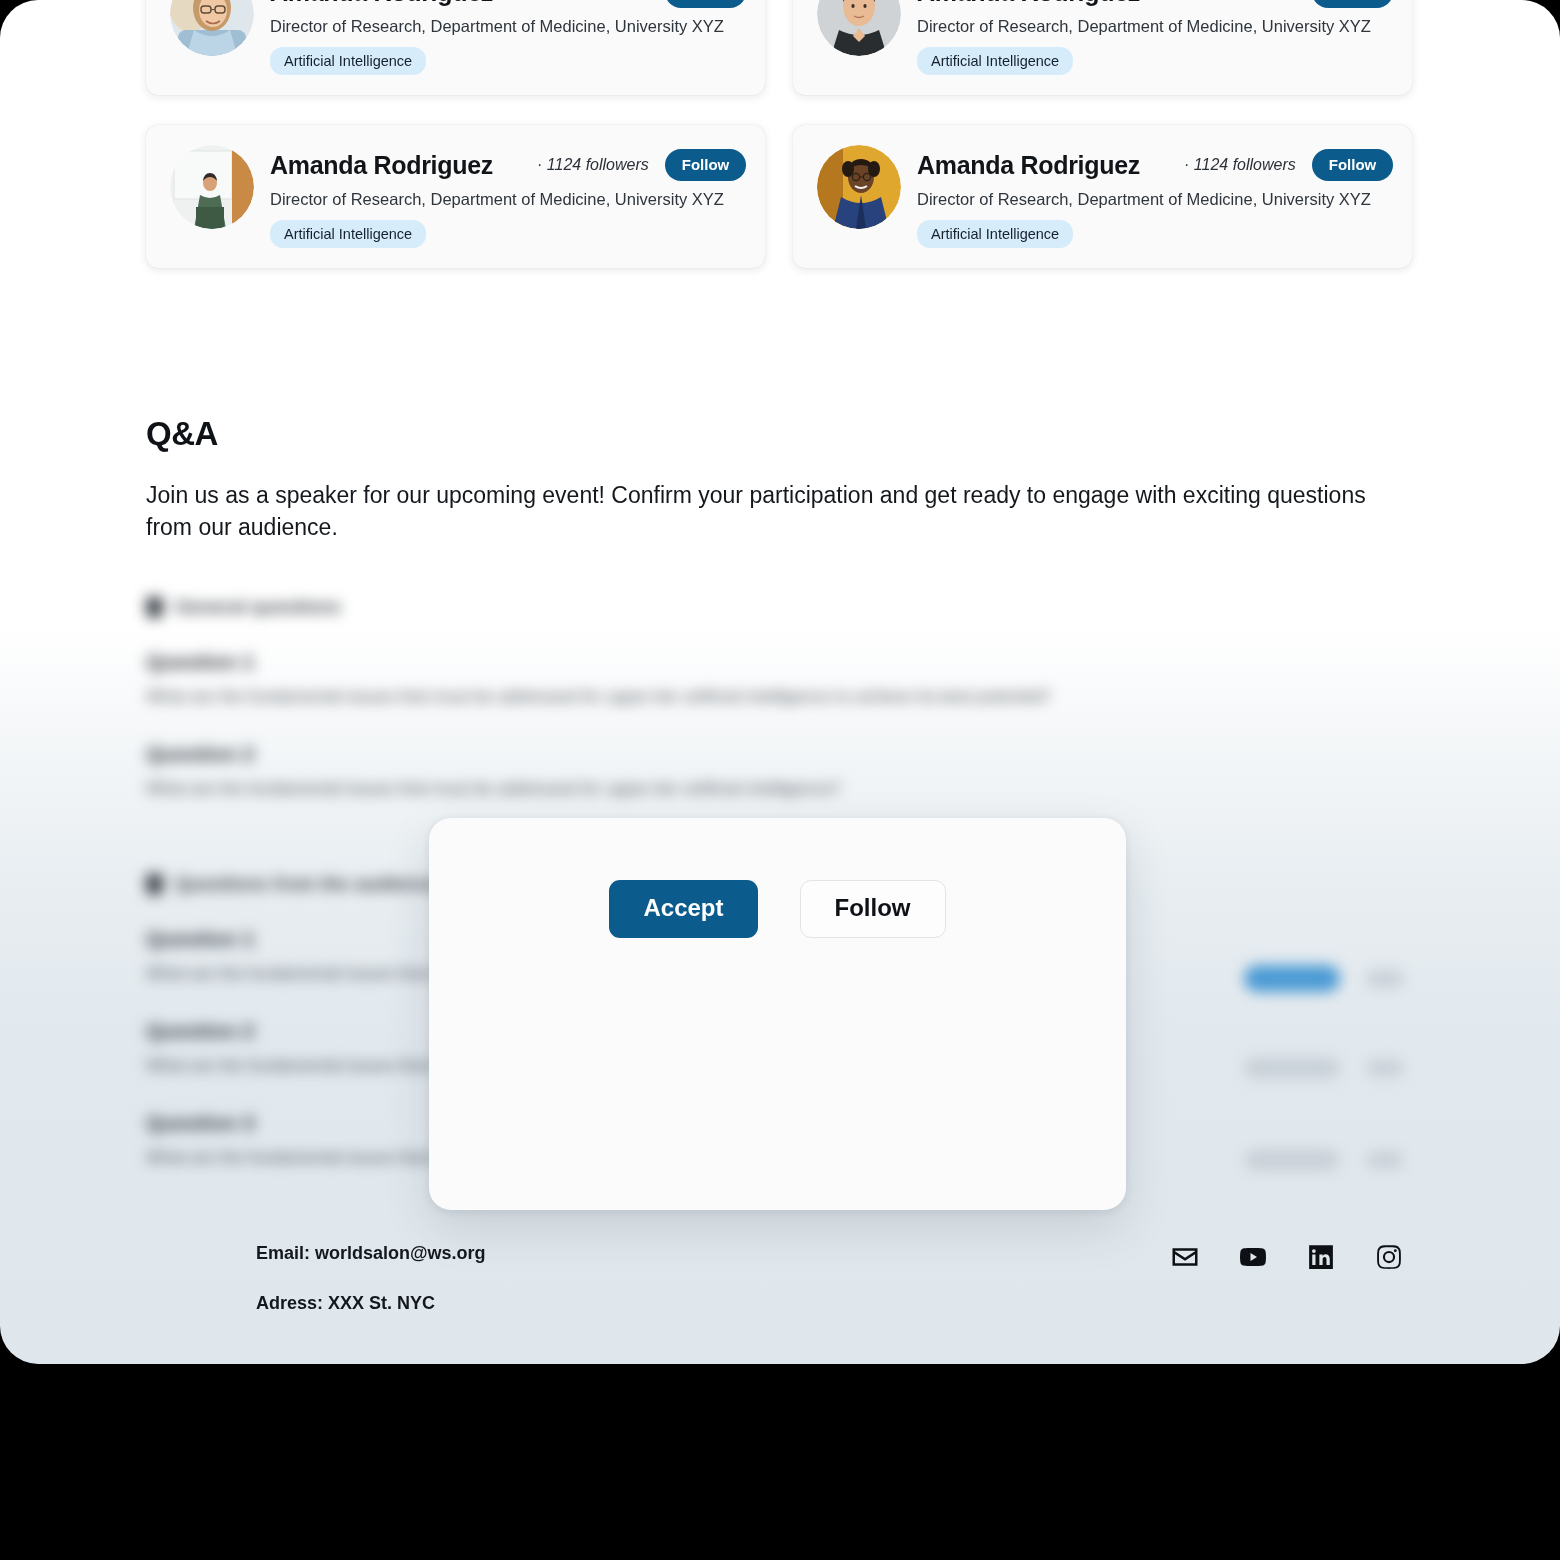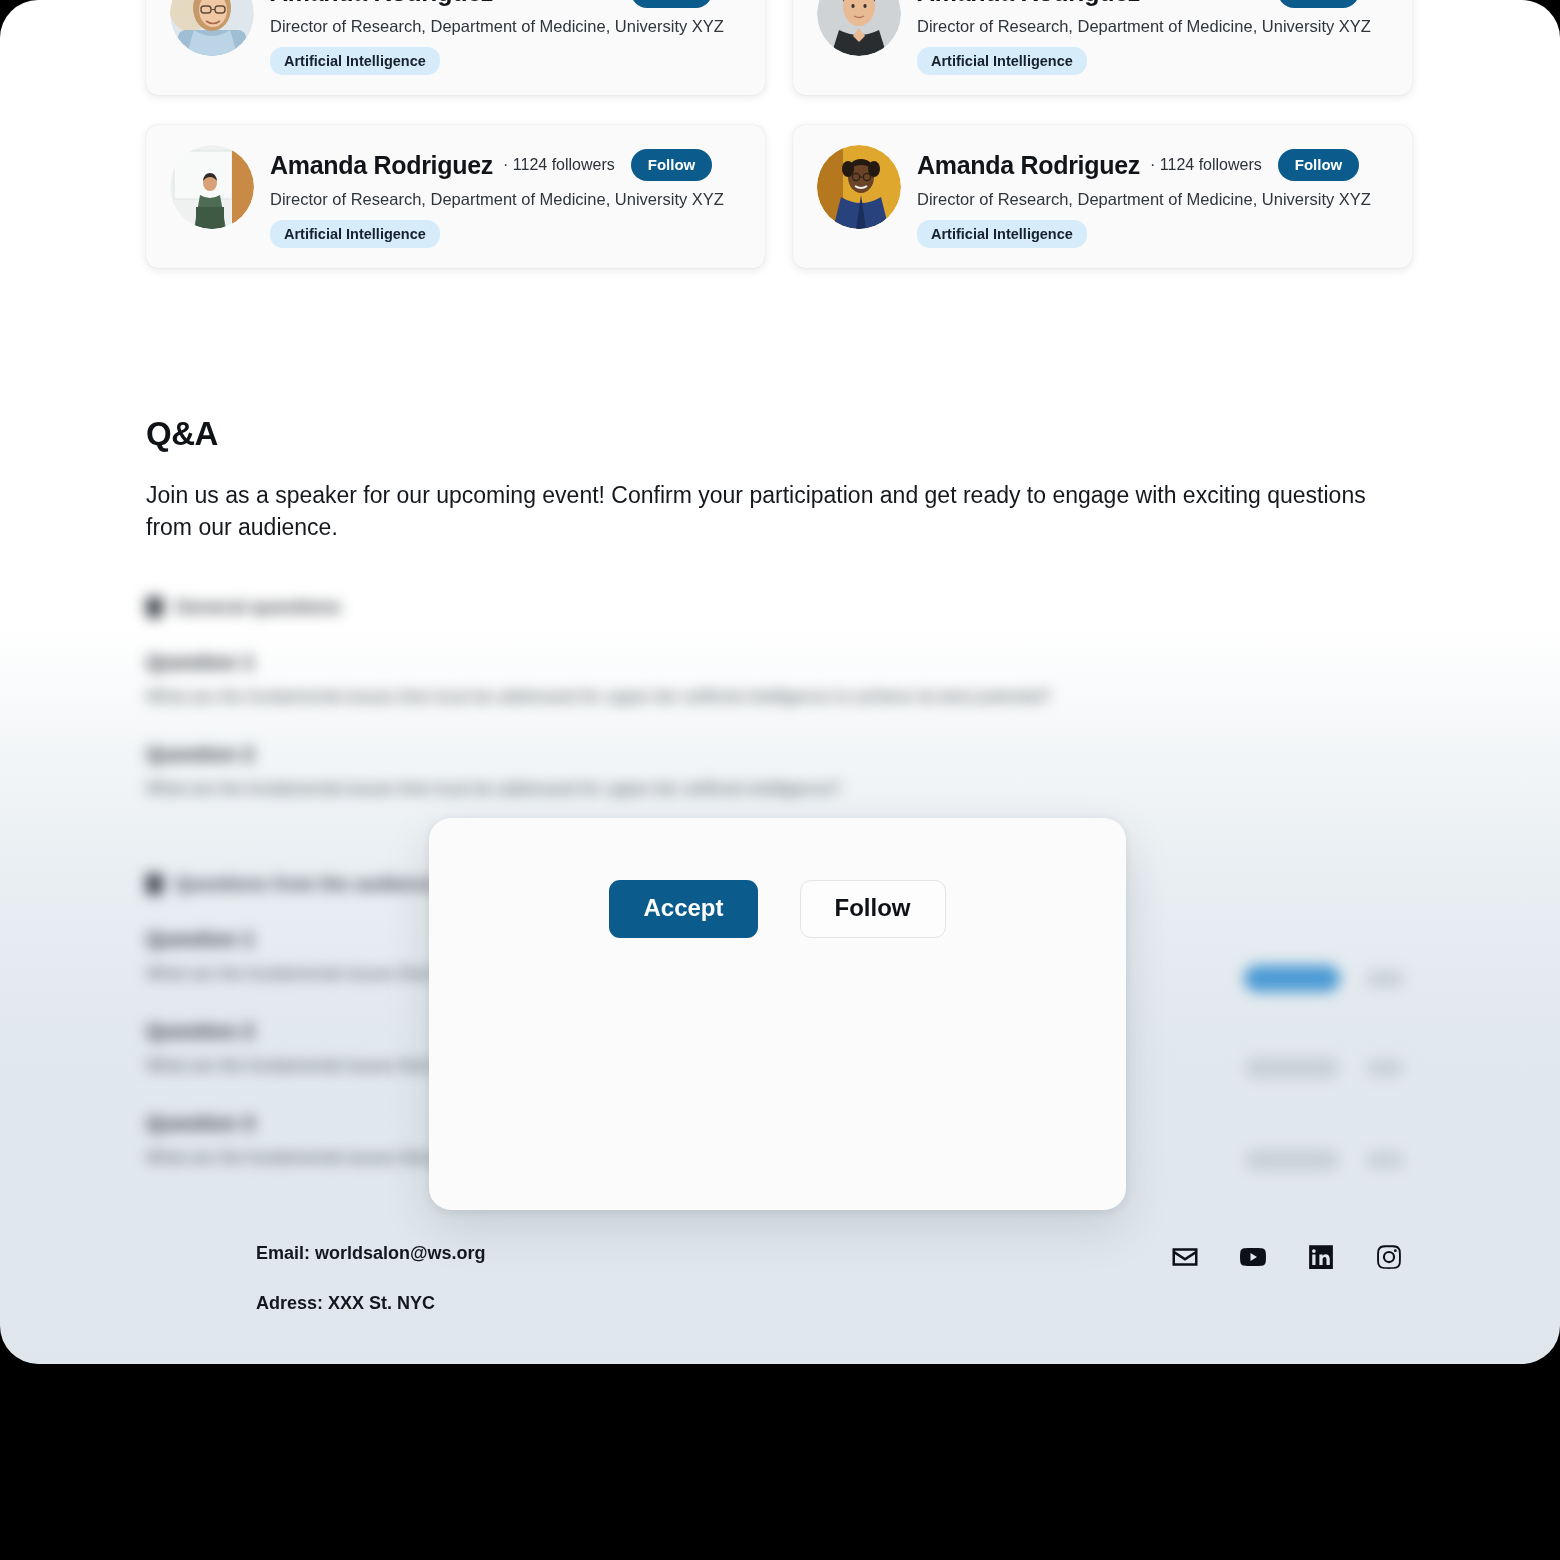--- a/index.html
+++ b/index.html
@@ -60,22 +60,24 @@
   .name-row { display: flex; align-items: center; gap: 10px; }
   .sp-name {
     font-size: 25px;
     font-weight: 700;
     color: #111418;
     letter-spacing: -.3px;
     white-space: nowrap;
   }
   .sp-followers {
     font-size: 16px;
+    font-style: italic;
     color: #2b3138;
     white-space: nowrap;
+    margin-left: 34px;
   }
   .follow-btn {
     margin-left: 6px;
     background: #0b5c8c;
     color: #ffffff;
     border: none;
     border-radius: 17px;
     font-family: "Liberation Sans", sans-serif;
     font-size: 15px;
     font-weight: 700;
@@ -88,21 +90,21 @@
     font-size: 16.5px;
     color: #2f353c;
     white-space: nowrap;
   }
   .sp-tag {
     display: inline-block;
     margin-top: 11px;
     background: #d6ecfb;
     color: #16212c;
     font-size: 14.5px;
-    font-weight: 700;
+    font-weight: 400;
     border-radius: 13px;
     padding: 6px 14px 6px;
   }
 
   
   .qa-head {
     position: absolute;
     left: 146px;
     top: 415px;
     font-size: 33px;

